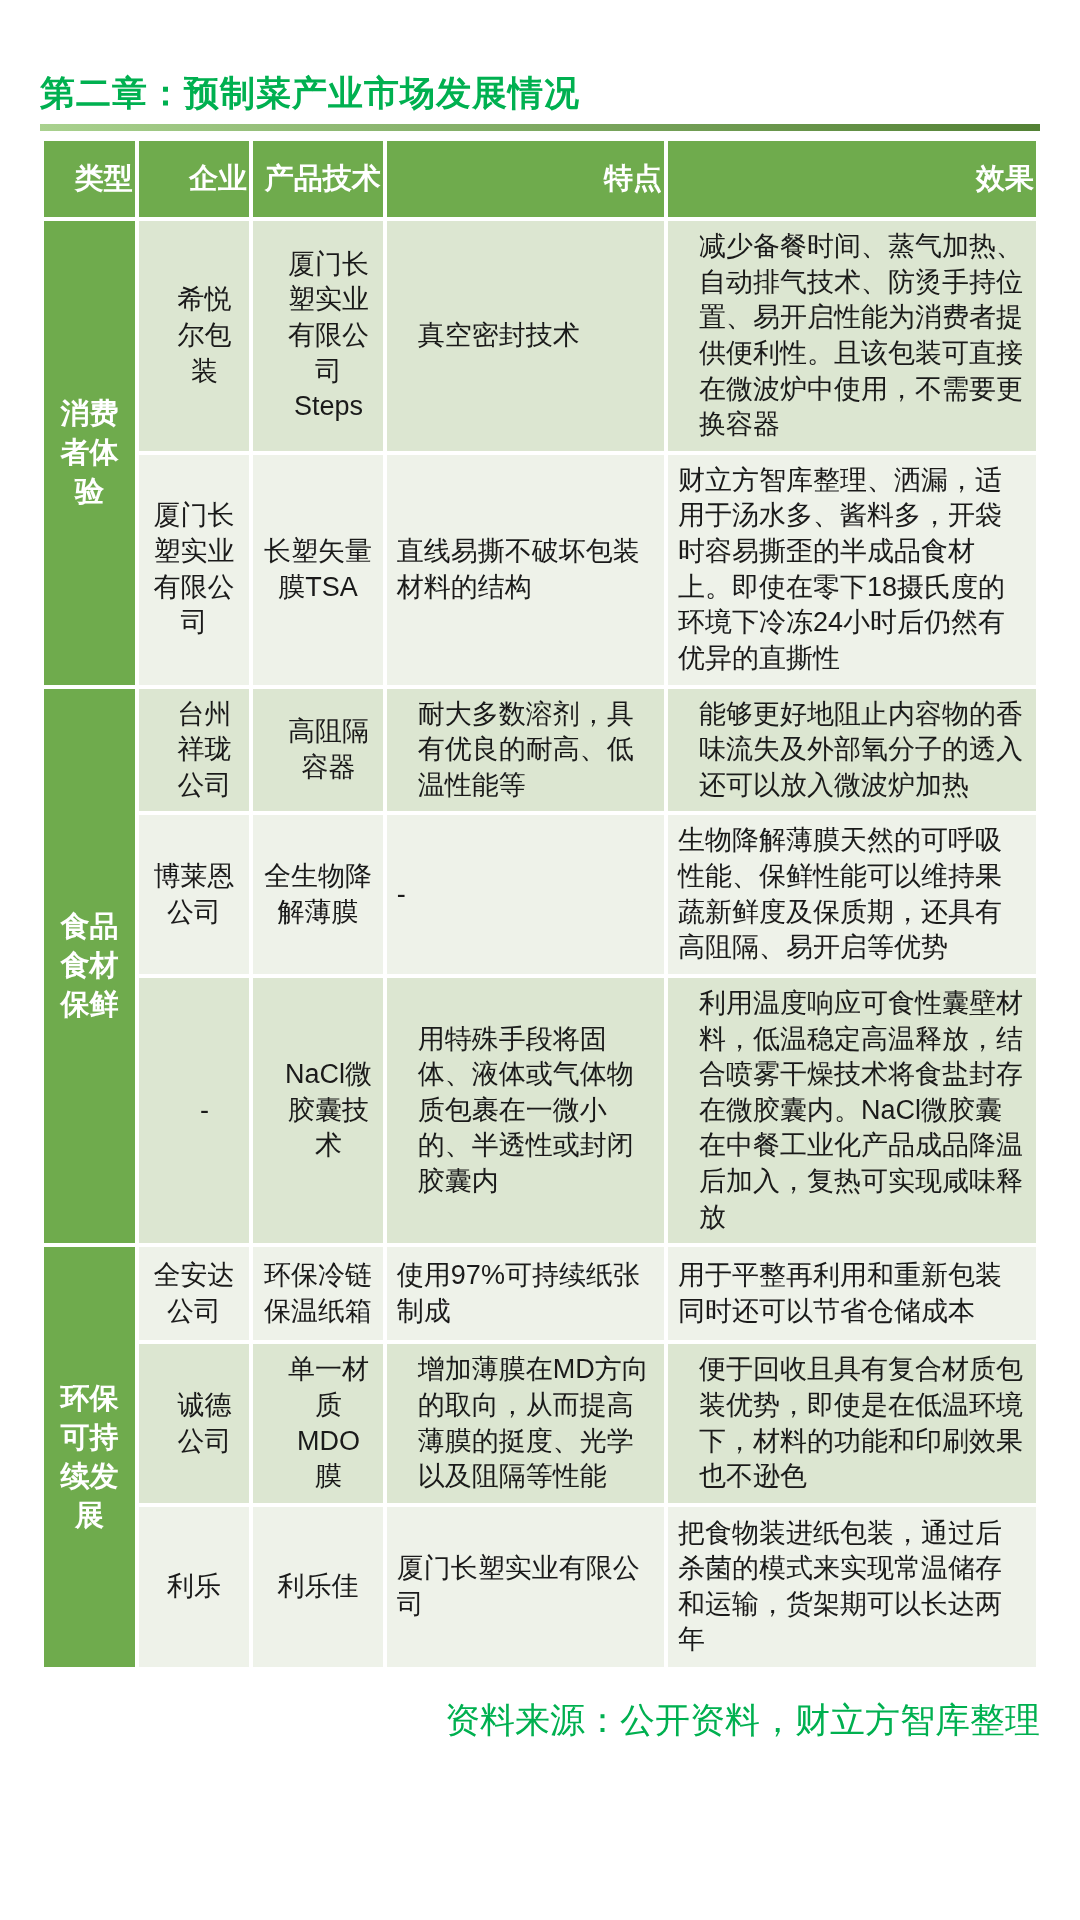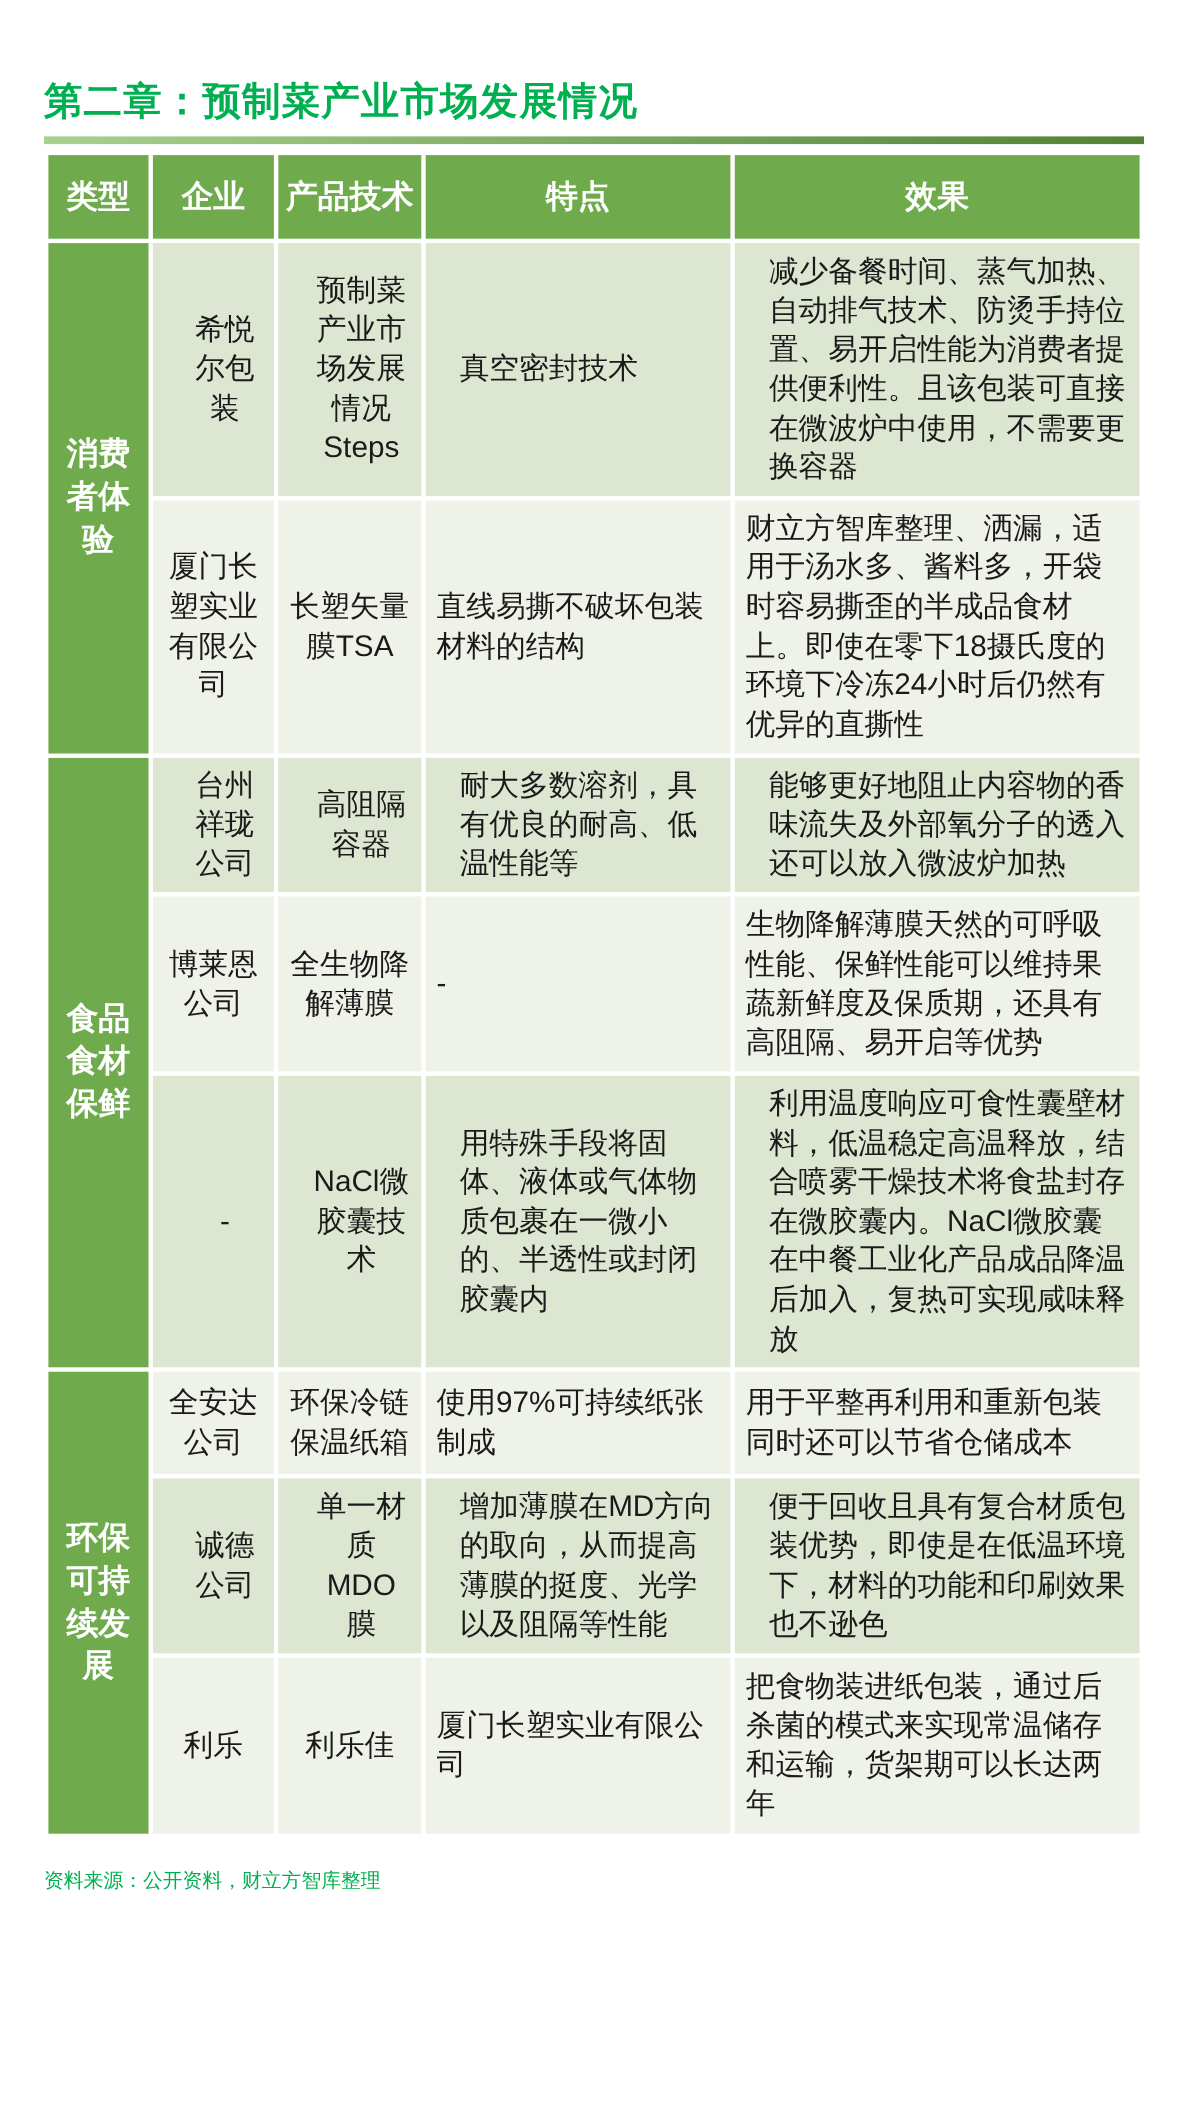--- a/index.html
+++ b/index.html
@@ -53,21 +53,21 @@
   col.c-feature{width:28.4%;}
   col.c-effect{width:37.7%;}
 
   th{
     background:var(--tbl-green);
     color:#ffffff;
     font-weight:bold;
     font-size:29px;
     height:76px;
     vertical-align:middle;
-    text-align:center;
+    text-align:right;
     padding:0 2px;
   }
   td{
     font-size:27px;
     line-height:1.32;
     vertical-align:middle;
     overflow-wrap:break-word;
   }
   td.group{
     background:var(--tbl-green);
@@ -88,22 +88,22 @@
   tr.r2{height:196px;}
   tr.r3{height:112px;}
   tr.r4{height:148px;}
   tr.r5{height:226px;}
   tr.r6{height:93px;}
   tr.r7{height:148px;}
   tr.r8{height:160px;}
 
   .source-note{
     margin-top:26px;
-    text-align:left;
-    font-size:18px;
+    text-align:right;
+    font-size:35px;
     color:var(--accent);
   }
 </style>
 </head>
 <body>
 
 <div class="page">
 
   <h1 class="page-title">第二章：预制菜产业市场发展情况</h1>
   <div class="title-rule"></div>
@@ -123,21 +123,21 @@
         <th>企业</th>
         <th>产品技术</th>
         <th>特点</th>
         <th>效果</th>
       </tr>
     </thead>
     <tbody>
       <tr class="r1 shade-a">
         <td class="group" rowspan="2">消费者体验</td>
         <td class="cell c-company">希悦尔包装</td>
-        <td class="cell c-tech">预制菜产业市场发展情况 Steps</td>
+        <td class="cell c-tech">厦门长塑实业有限公司 Steps</td>
         <td class="cell c-feature">真空密封技术</td>
         <td class="cell c-effect">减少备餐时间、蒸气加热、自动排气技术、防烫手持位置、易开启性能为消费者提供便利性。且该包装可直接在微波炉中使用，不需要更换容器</td>
       </tr>
       <tr class="r2 shade-b">
         <td class="cell c-company">厦门长塑实业有限公司</td>
         <td class="cell c-tech">长塑矢量膜TSA</td>
         <td class="cell c-feature">直线易撕不破坏包装材料的结构</td>
         <td class="cell c-effect">财立方智库整理、洒漏，适用于汤水多、酱料多，开袋时容易撕歪的半成品食材上。即使在零下18摄氏度的环境下冷冻24小时后仍然有优异的直撕性</td>
       </tr>
 

